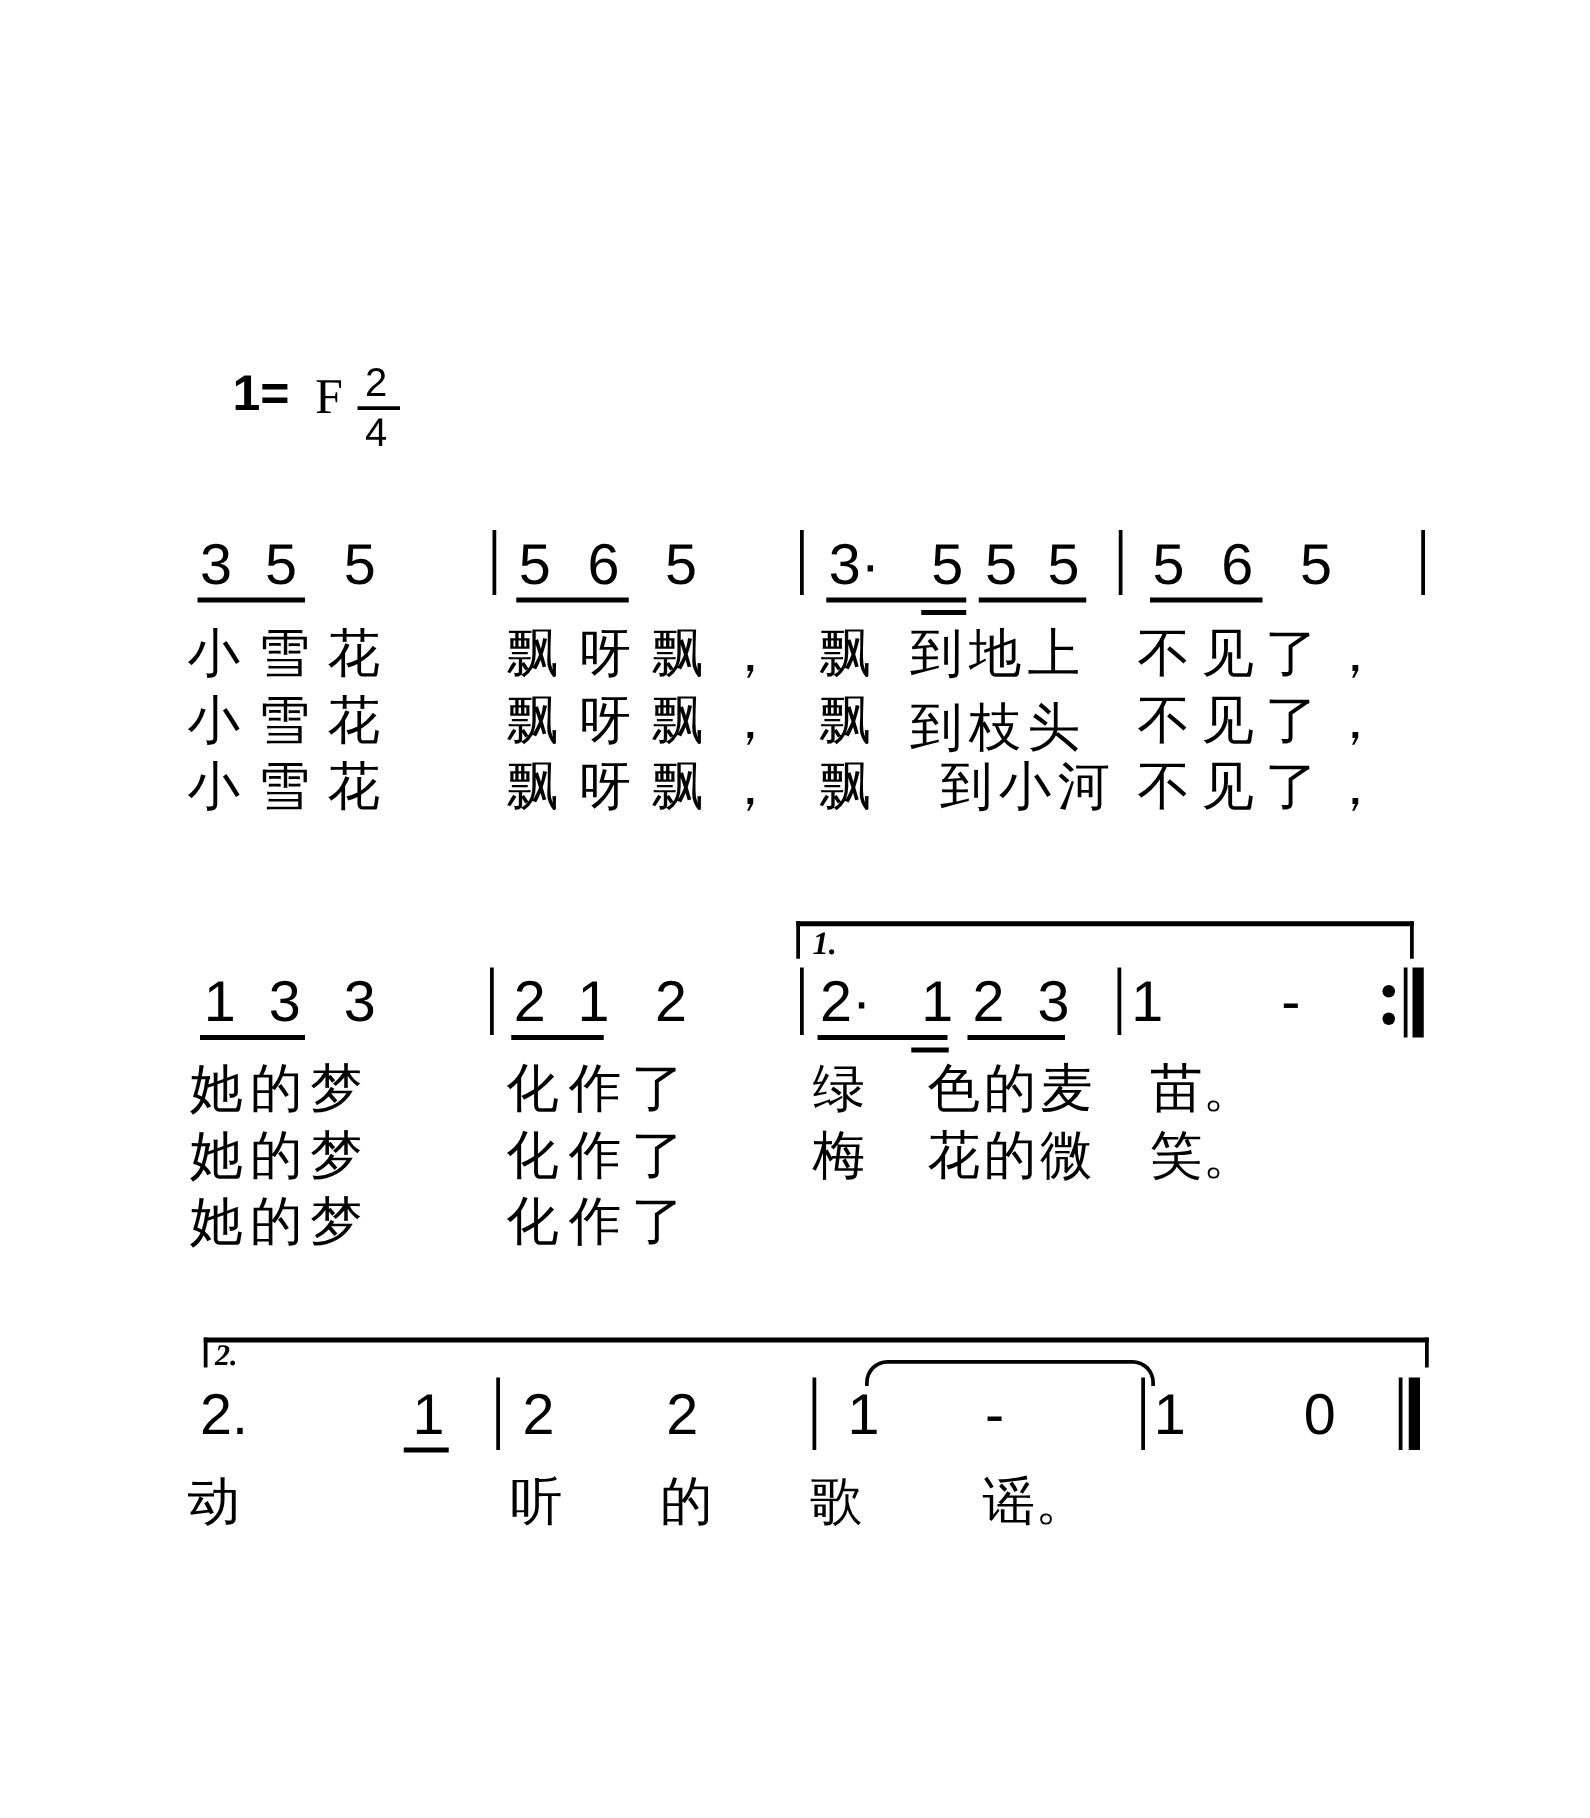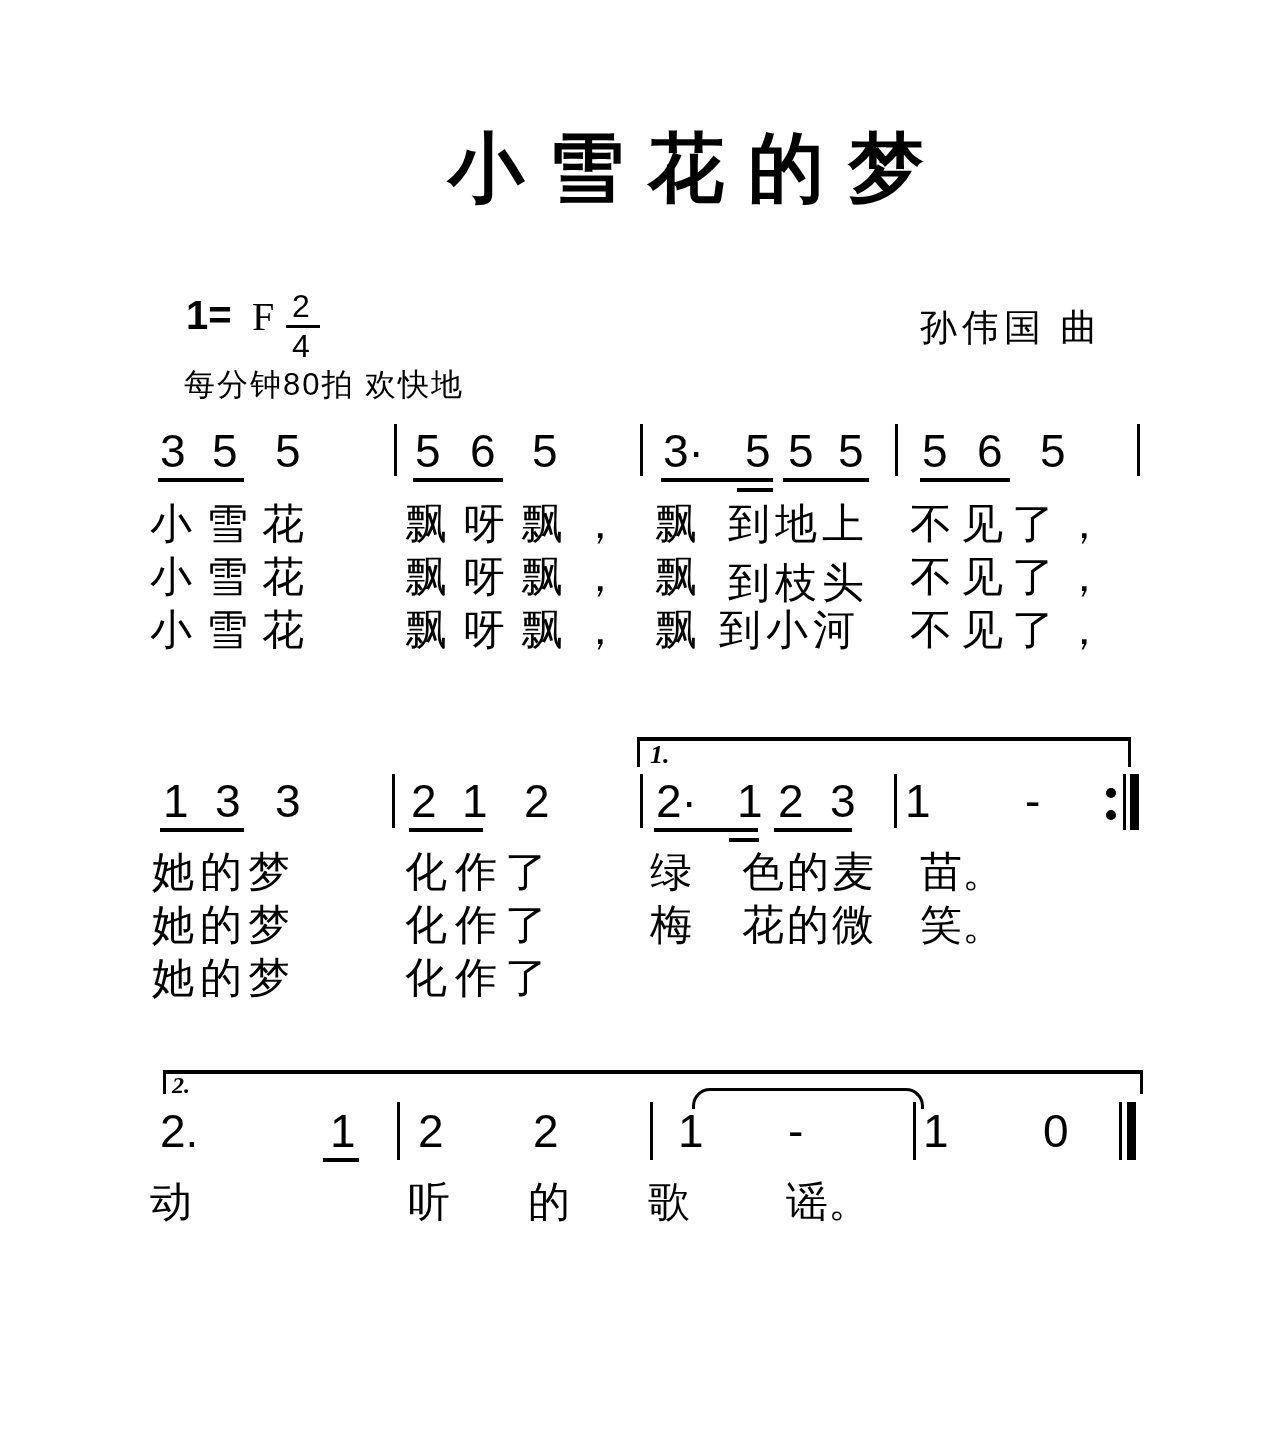--- a/index.html
+++ b/index.html
@@ -38,31 +38,28 @@
        border-right:3px solid #000;border-radius:18px 18px 0 0;}
 
   .lyr{position:absolute;font-size:42px;line-height:44px;white-space:nowrap;
        font-family:"Liberation Serif",serif;}
 </style>
 </head>
 <body>
 
 <div class="page">
 
-  <div class="title">小雪花的梦</div>
-  <div class="credit credit2">孙伟国 曲</div>
 
   <div>
     <span class="k1">1=</span>
     <span class="kf">F</span>
     <span class="mn">2</span>
     <span class="mbar"></span>
     <span class="md">4</span>
   </div>
-  <div class="tempo">每分钟80拍 欢快地</div>
 
   <span class="note" style="left:160px;top:428px">3</span>
   <span class="note" style="left:212px;top:428px">5</span>
   <span class="note" style="left:275px;top:428px">5</span>
   <span class="note" style="left:415px;top:428px">5</span>
   <span class="note" style="left:470px;top:428px">6</span>
   <span class="note" style="left:532px;top:428px">5</span>
   <span class="note" style="left:663px;top:428px">3·</span>
   <span class="note" style="left:745px;top:428px">5</span>
   <span class="note" style="left:788px;top:428px">5</span>
@@ -91,21 +88,21 @@
 
   <span class="lyr" style="left:150px;top:555px;letter-spacing:14px">小雪花</span>
   <span class="lyr" style="left:405px;top:555px;letter-spacing:16px">飘呀飘，</span>
   <span class="lyr" style="left:655px;top:555px">飘</span>
   <span class="lyr" style="left:728px;top:561px;letter-spacing:5px">到枝头</span>
   <span class="lyr" style="left:910px;top:555px;letter-spacing:9px">不见了，</span>
 
   <span class="lyr" style="left:150px;top:608px;letter-spacing:14px">小雪花</span>
   <span class="lyr" style="left:405px;top:608px;letter-spacing:16px">飘呀飘，</span>
   <span class="lyr" style="left:655px;top:608px">飘</span>
-  <span class="lyr" style="left:719px;top:608px;letter-spacing:5px">到小河</span>
+  <span class="lyr" style="left:752px;top:608px;letter-spacing:5px">到小河</span>
   <span class="lyr" style="left:910px;top:608px;letter-spacing:9px">不见了，</span>
 
   <div class="volta" style="left:637px;top:737px;width:488px;height:26px"></div>
   <span class="vlabel" style="left:650px;top:740px">1.</span>
 
   <span class="note" style="left:163px;top:778px">1</span>
   <span class="note" style="left:215px;top:778px">3</span>
   <span class="note" style="left:275px;top:778px">3</span>
   <span class="note" style="left:411px;top:778px">2</span>
   <span class="note" style="left:462px;top:778px">1</span>

